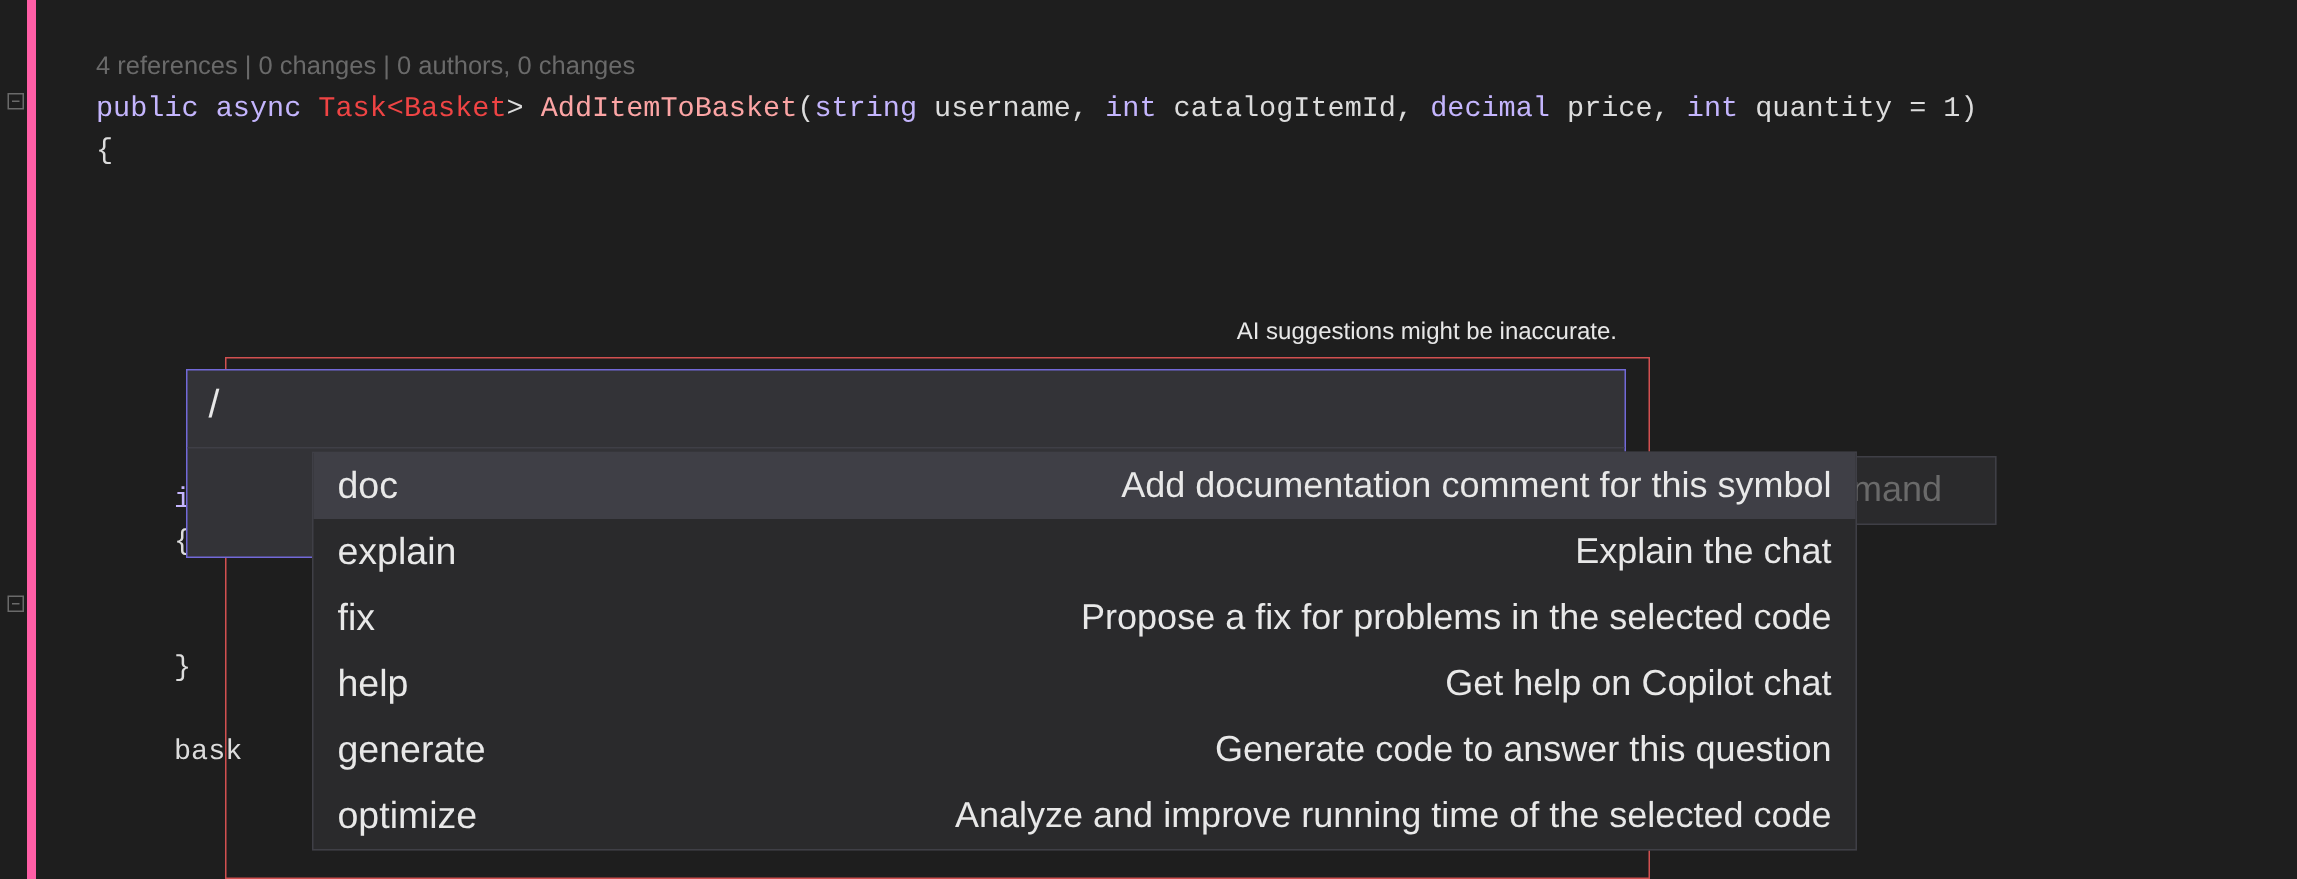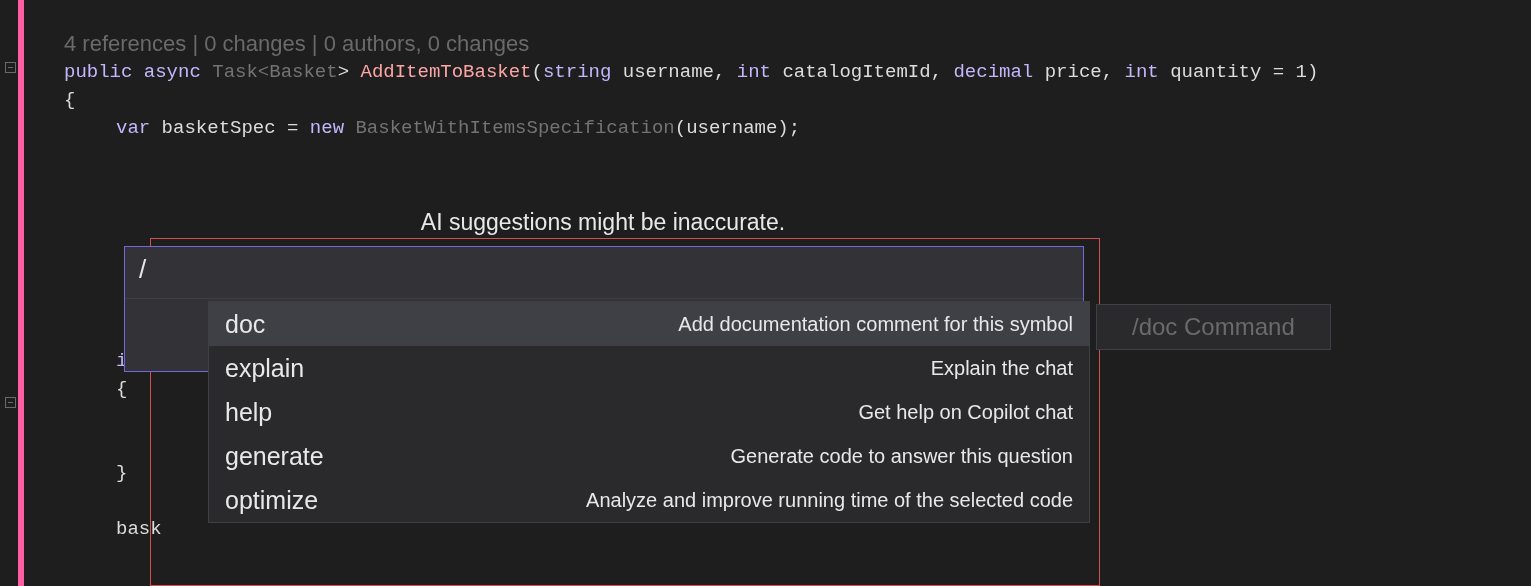--- a/index.html
+++ b/index.html
@@ -45,27 +45,27 @@
   .code-area {
     position: absolute;
     left: 28px;
     top: 0;
     right: 0;
     bottom: 0;
     padding-left: 6px;
   }
   .codelens {
     color: #6a6a6a;
-    font-size: 22px;
+    font-size: 17px;
     font-family: 'Segoe UI', sans-serif;
     margin-left: 30px;
     margin-top: 30px;
   }
   .kw  { color: #c4b5fd; }  
-  .type{ color: #737373; }  
+  .type{ color: #ef4444; }  
   .meth{ color: #fca5a5; }
   .pln { color: #dcdcdc; }
 
   .line { white-space: pre; padding-left: 30px; }
 
   .prompt-overlay {
     position: absolute;
     border: 1.5px solid #d25050;
     pointer-events: none;
     z-index: 2;
@@ -79,52 +79,52 @@
     border: 1px solid #7269d8;
     z-index: 3;
   }
   .prompt-note {
     position: absolute;
     top: 208px;
     left: 128px;
     width: 950px;
     color: #e8e8e8;
     font-family: 'Segoe UI', sans-serif;
-    font-size: 23px;
-    text-align: center;
+    font-size: 16px;
+    text-align: right;
     z-index:3;
   }
   .prompt-input {
     height: 52px;
     padding: 8px 14px;
     color: #e8e8e8;
     font-family: 'Segoe UI', sans-serif;
     font-size: 26px;
     border-bottom: 1px solid #3f3f46;
   }
   .suggest-list {
     position: absolute;
     left: 208px;
     top: 301px;
-    width: 882px;
+    width: 1030px;
     background: #2a2a2c;
     border: 1px solid #3f3f46;
     z-index: 4;
     font-family: 'Segoe UI', sans-serif;
   }
   .suggest-row {
     display: flex;
     justify-content: space-between;
     padding: 8px 16px;
     font-size: 24px;
     color: #e8e8e8;
   }
   .suggest-row.sel { background: #3f3f46; }
   .suggest-cmd { font-size: 25px; }
-  .suggest-desc { font-size: 20px; text-align: right; }
+  .suggest-desc { font-size: 24px; text-align: right; }
   .hint-pill {
     position: absolute;
     left: 1096px;
     top: 304px;
     padding: 8px 35px;
     background: #2a2a2c;
     color: #6a6a6a;
     font-family: 'Segoe UI', sans-serif;
     font-size: 24px;
     z-index:3;
@@ -140,21 +140,20 @@
   <div class="collapse-box" style="top:397px"></div>
 </div>
 
 <div class="code-area">
   <div class="codelens">4 references | 0 changes | 0 authors, 0 changes</div>
 
   <div class="line"><span class="kw">public async </span><span class="type">Task&lt;</span><span class="type">Basket</span><span class="pln">&gt; </span><span class="meth">AddItemToBasket</span><span class="pln">(</span><span class="kw">string</span><span class="pln"> username</span><span class="pln">, </span><span class="kw">int</span><span class="pln"> catalogItemId</span><span class="pln">, </span><span class="kw">decimal</span><span class="pln"> price</span><span class="pln">, </span><span class="kw">int</span><span class="pln"> quantity</span><span class="pln"> = 1</span><span class="pln">)</span></div>
 
   <div class="line"><span class="pln">{</span></div>
 
-  <div class="line" style="padding-left:82px"><span class="kw">var</span><span class="pln"> basketSpec </span><span class="pln">= </span><span class="kw">new </span><span class="type">BasketWithItemsSpecification</span><span class="pln">(username);</span></div>
 
 
   <div style="height:205px"></div>
 
   <div class="line" style="padding-left:82px"><span class="kw">if</span><span class="pln"> (</span></div>
   <div class="line" style="padding-left:82px"><span class="pln">{</span></div>
   <div style="height:56px"></div>
   <div class="line" style="padding-left:82px"><span class="pln">}</span></div>
   <div style="height:28px"></div>
   <div class="line" style="padding-left:82px"><span class="pln">bask</span></div>
@@ -174,20 +173,24 @@
 <div class="suggest-list" id="suggest-list">
     <div class="suggest-row sel">
       <span class="suggest-cmd">doc</span>
       <span class="suggest-desc">Add documentation comment for this symbol</span>
     </div>
     <div class="suggest-row">
       <span class="suggest-cmd">explain</span>
       <span class="suggest-desc">Explain the chat</span>
     </div>
     <div class="suggest-row">
+      <span class="suggest-cmd">fix</span>
+      <span class="suggest-desc">Propose a fix for problems in the selected code</span>
+    </div>
+    <div class="suggest-row">
       <span class="suggest-cmd">help</span>
       <span class="suggest-desc">Get help on Copilot chat</span>
     </div>
     <div class="suggest-row">
       <span class="suggest-cmd">generate</span>
       <span class="suggest-desc">Generate code to answer this question</span>
     </div>
     <div class="suggest-row">
       <span class="suggest-cmd">optimize</span>
       <span class="suggest-desc">Analyze and improve running time of the selected code</span>

